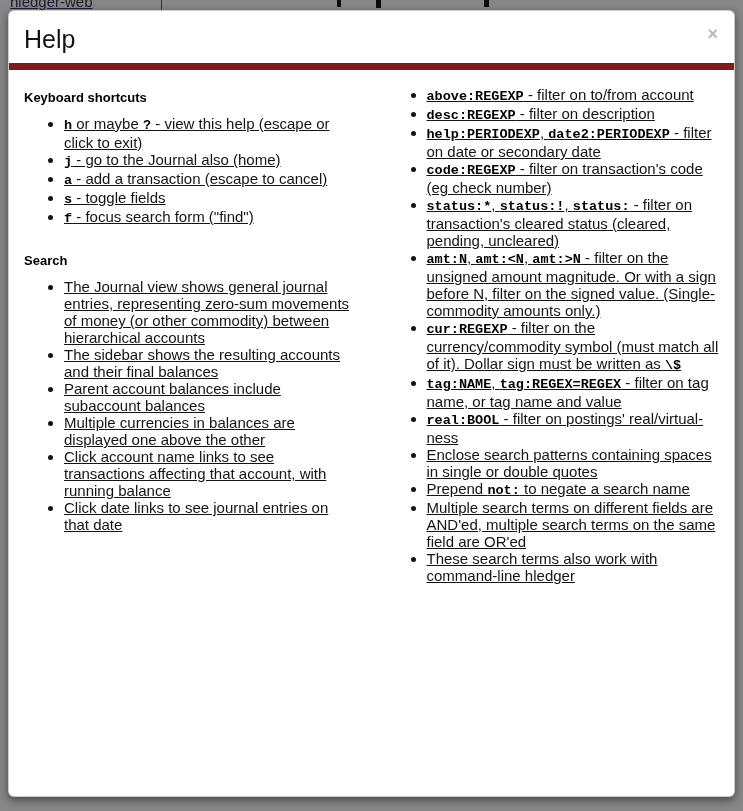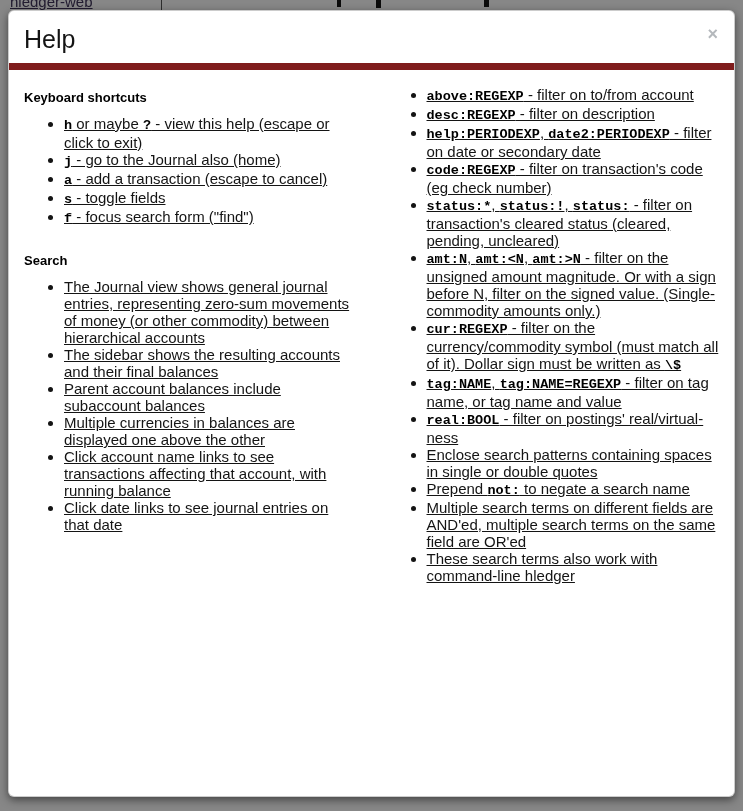--- a/index.html
+++ b/index.html
@@ -84,21 +84,21 @@
       </div>
     <div class="col">
         <ul>
           <li><code>above:REGEXP</code><span> - filter on to/from account</span></li>
           <li><code>desc:REGEXP</code><span> - filter on description</span></li>
           <li><code>help:PERIODEXP</code><span>, </span><code>date2:PERIODEXP</code><span> - filter on date or secondary date</span></li>
           <li><code>code:REGEXP</code><span> - filter on transaction's code (eg check number)</span></li>
           <li><code>status:*</code><span>, </span><code>status:!</code><span>, </span><code>status:</code><span> - filter on transaction's cleared status (cleared, pending, uncleared)</span></li>
           <li><code>amt:N</code><span>, </span><code>amt:&lt;N</code><span>, </span><code>amt:&gt;N</code><span> - filter on the unsigned amount magnitude. Or with a sign before N, filter on the signed value. (Single-commodity amounts only.)</span></li>
           <li><code>cur:REGEXP</code><span> - filter on the currency/commodity symbol (must match all of it). Dollar sign must be written as </span><code>\$</code></li>
-          <li><code>tag:NAME</code><span>, </span><code>tag:NAME=REGEXP</code><span> - filter on tag name, or tag name and value</span></li>
+          <li><code>tag:NAME</code><span>, </span><code>tag:REGEX=REGEX</code><span> - filter on tag name, or tag name and value</span></li>
           <li><code>real:BOOL</code><span> - filter on postings' real/virtual-ness</span></li>
           <li><span>Enclose search patterns containing spaces in single or double quotes</span></li>
           <li><span>Prepend </span><code>not:</code><span> to negate a search name</span></li>
           <li><span>Multiple search terms on different fields are AND'ed, multiple search terms on the same field are OR'ed</span></li>
           <li><span>These search terms also work with command-line hledger</span></li>
         </ul>
       </div>
   </div>
 </div>
 

